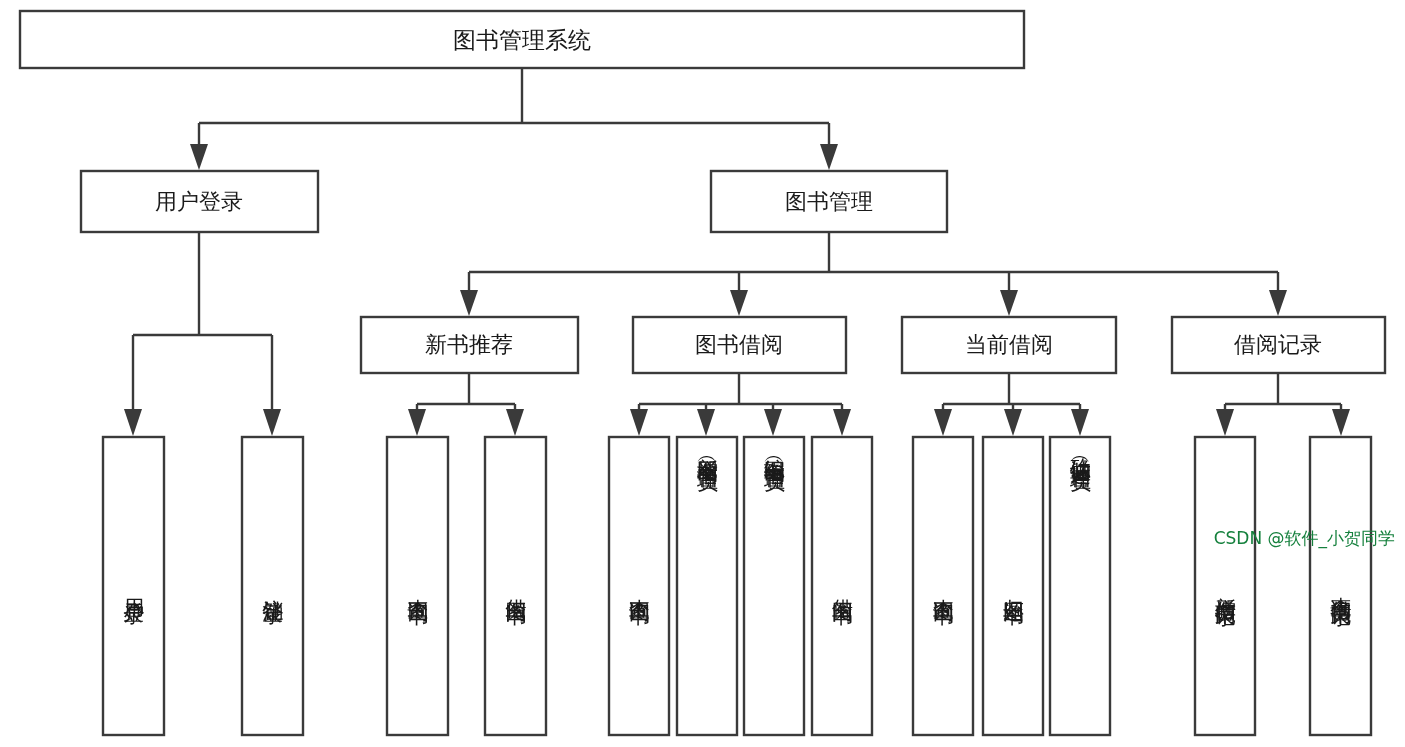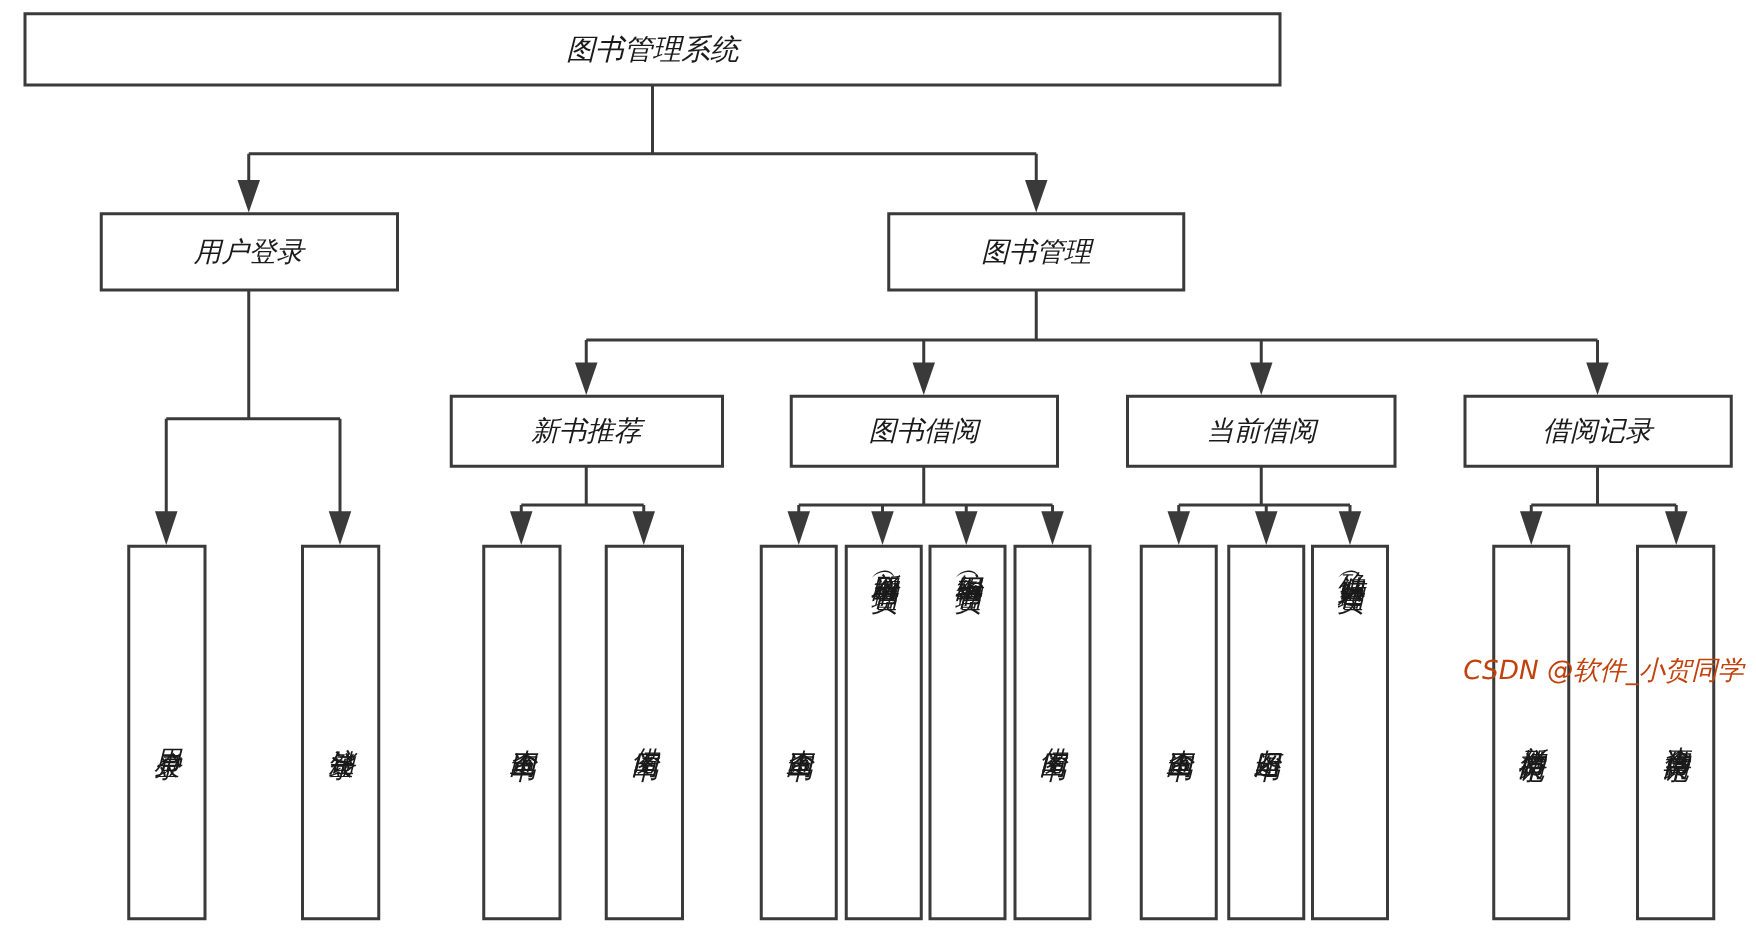--- a/index.html
+++ b/index.html
@@ -11,21 +11,20 @@
     width: 1405px;
     height: 747px;
     font-family: "DejaVu Sans", "Liberation Sans", sans-serif;
     overflow: hidden;
   }
   #diagram-root {
     position: relative;
     width: 1405px;
     height: 556px;
     background: #ffffff;
-    font-style: italic;
   }
   svg.diagram {
     position: absolute;
     top: 0;
     left: 0;
     width: 1405px;
     height: 747px;
     display: block;
   }
   .node-box {
@@ -69,22 +68,22 @@
     letter-spacing: 2px;
     color: #1a1a1a;
     white-space: nowrap;
     text-align: center;
   }
   .watermark {
     position: absolute;
     right: 10px;
     bottom: 6px;
     font-family: "DejaVu Sans", "Liberation Sans", sans-serif;
-    font-size: 21px;
-    color: #c2410c;
+    font-size: 17px;
+    color: #15803d;
     white-space: nowrap;
     user-select: none;
   }
 </style>
 </head>
 <body>
 
 <div id="diagram-root">
 
   <svg class="diagram" viewBox="0 0 1405 747">

